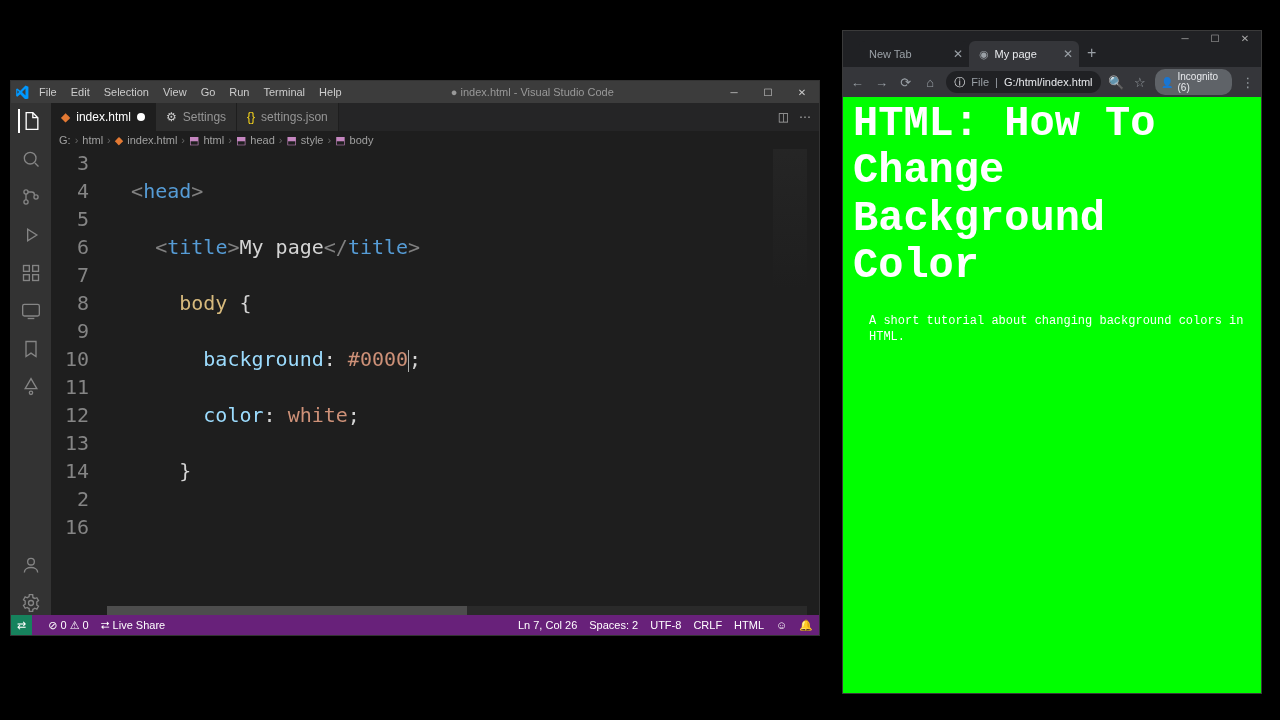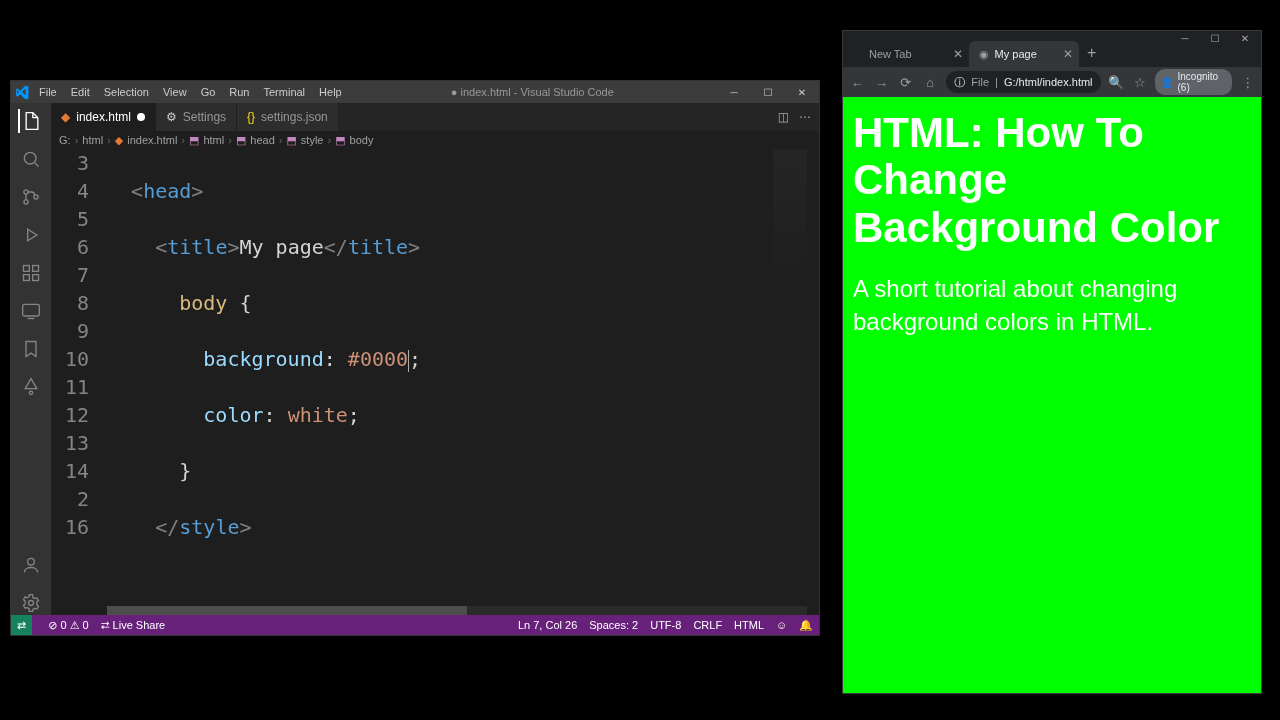--- a/index.html
+++ b/index.html
@@ -60,23 +60,23 @@
 .br-tabs { height: 28px; display: flex; align-items: flex-end; padding-left: 16px; }
 .br-tab { height: 26px; display: flex; align-items: center; gap: 6px; padding: 0 10px; font-size: 11px; color: #9aa0a6; background: #202124; border-radius: 6px 6px 0 0; min-width:110px; position:relative;}
 .br-tab.active { background: #35363a; color: #e8eaed; }
 .br-tab .x { position:absolute; right:6px; color:#9aa0a6; font-size:12px;}
 .br-newtab { color:#9aa0a6; padding:0 8px; font-size:16px; align-self:center;}
 .br-addr { height: 30px; background: #35363a; display: flex; align-items: center; gap: 8px; padding: 0 6px; }
 .br-addr .nav { color: #9aa0a6; width:18px; text-align:center; font-size:13px;}
 .br-addr .url { flex: 1; background: #202124; border-radius: 12px; height: 22px; display: flex; align-items: center; padding: 0 8px; color: #e8eaed; font-size: 11px; gap:6px;}
 .br-addr .badge { background:#5f6368; color:#e8eaed; font-size:10px; padding:2px 6px; border-radius:10px; display:flex; align-items:center; gap:4px;}
 .br-addr .ic { color:#9aa0a6; font-size:13px; width:16px; text-align:center;}
-.br-page { flex: 1; background: #00ff00; padding: 12px 10px; color: #fff; font-family: Liberation Sans, sans-serif; overflow:hidden;}
+.br-page { flex: 1; background: #00ff00; padding: 4px 10px; color: #fff; font-family: Liberation Mono, monospace; overflow:hidden;}
 .br-page h1 { font-size: 42px; font-weight: bold; line-height: 1.13; margin-bottom: 22px; }
-.br-page p { font-size: 24px; line-height: 1.35; }
+.br-page p { font-size: 12px; line-height: 1.35; margin-left: 16px; }
 
 svg { display:block; }
 </style>
 </head>
 <body>
 
 <div class="vscode">
   <div class="vsc-title">
     <div class="logo">
       <svg width="14" height="14" viewBox="0 0 24 24">
@@ -227,21 +227,20 @@
             <div>2</div>
             <div>16</div>
           </div>
         <div class="code">
 <div class="line">  <span class="k-tag">&lt;</span><span class="k-name">head</span><span class="k-tag">&gt;</span></div>
 <div class="line">    <span class="k-tag">&lt;</span><span class="k-name">title</span><span class="k-tag">&gt;</span><span>My page</span><span class="k-tag">&lt;/</span><span class="k-name">title</span><span class="k-tag">&gt;</span></div>
 <div class="line">      <span class="k-sel">body</span><span class="k-pun"> {</span></div>
 <div class="line">        <span class="k-prop">background</span><span class="k-pun">: </span><span class="k-val">#0000</span><span class="cursor"></span><span class="k-pun">;</span></div>
 <div class="line">        <span class="k-prop">color</span><span class="k-pun">: </span><span class="k-val">white</span><span class="k-pun">;</span></div>
 <div class="line">      <span class="k-pun">}</span></div>
-<div class="line">    <span class="k-tag">&lt;/</span><span class="k-name">style</span><span class="k-tag">&gt;</span></div>
 
 
 
 
 
 
         </div>
         <div class="minimap"></div>
         <div class="hscroll">
             <div class="thumb"></div>

